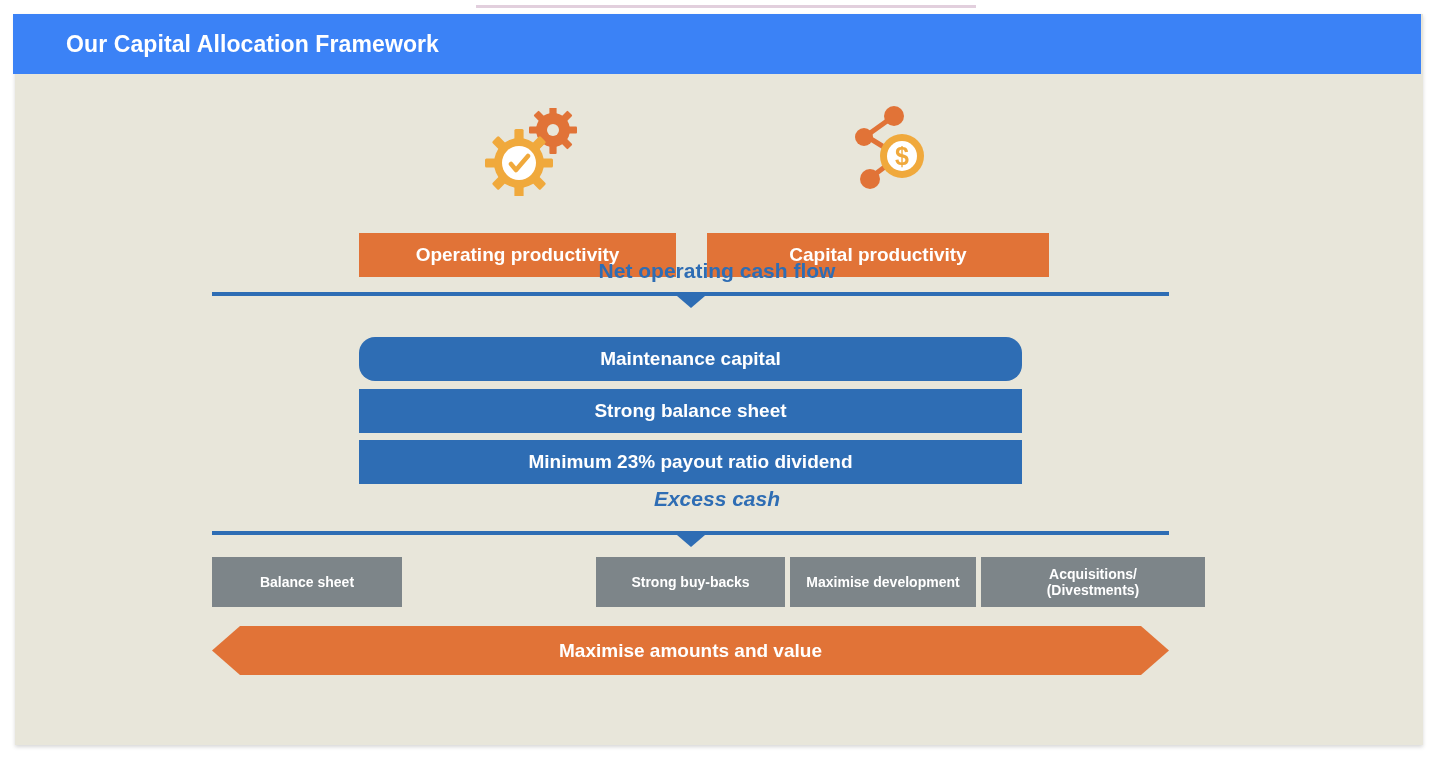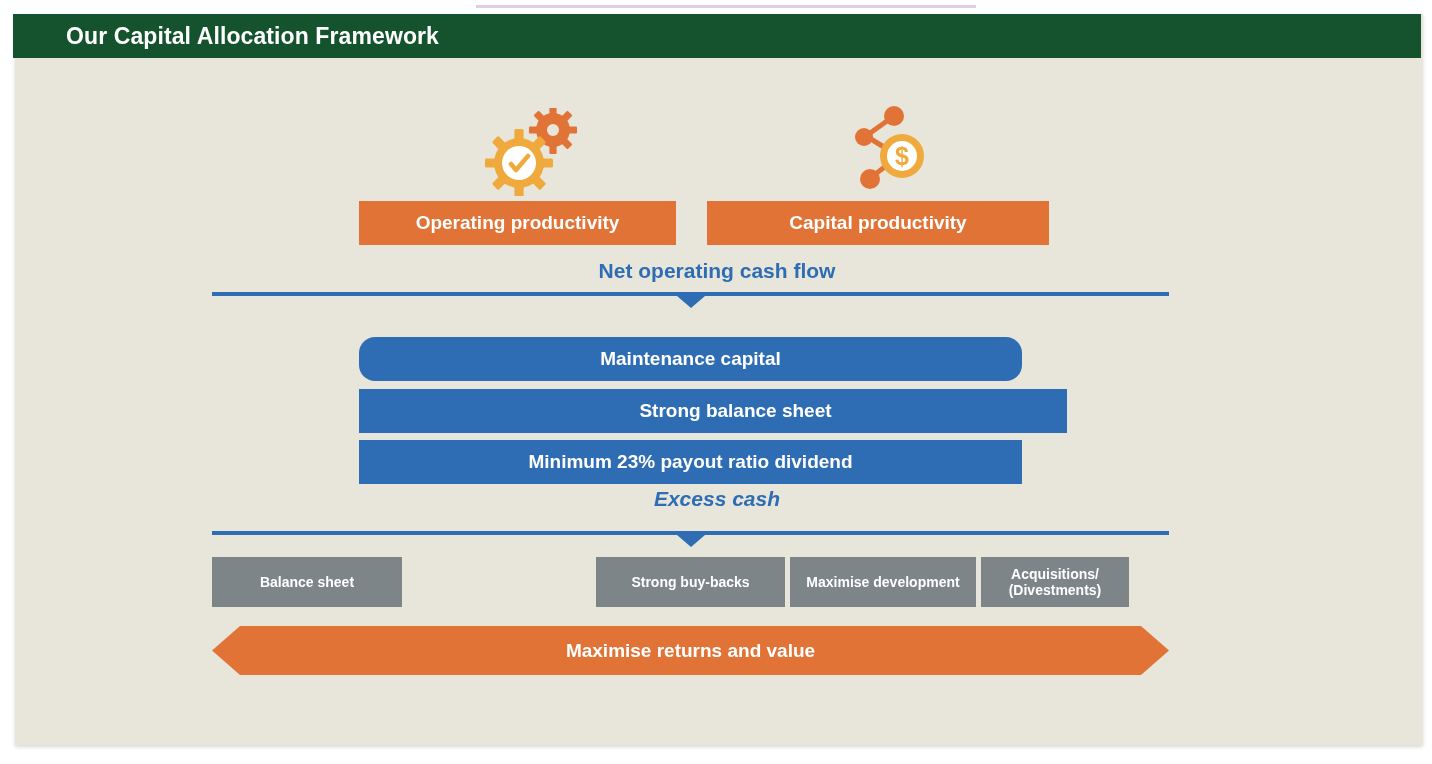--- a/index.html
+++ b/index.html
@@ -37,22 +37,22 @@
     background: #e8e6da;
     box-shadow: 0 2px 4px rgba(0,0,0,0.16);
   }
 
   
   .header-band {
     position: absolute;
     left: 13px;
     top: 14px;
     width: 1408px;
-    height: 44px;
-    background: #14532d;
+    height: 60px;
+    background: #3b82f6;
     display: flex;
     align-items: center;
   }
   .header-title {
     color: #ffffff;
     font-size: 23px;
     font-weight: bold;
     letter-spacing: 0.1px;
     padding-left: 53px;
     white-space: nowrap;
@@ -75,20 +75,21 @@
   }
 
   
   .src-box {
     position: absolute;
     height: 44px;
     background: #e17337;
     display: flex;
     align-items: center;
     justify-content: center;
+    margin-top: 32px;
   }
   .src-box span {
     color: #ffffff;
     font-size: 19px;
     font-weight: bold;
     white-space: nowrap;
   }
   #src-0 { left: 359px; top: 201px; width: 317px; }
   #src-1 { left: 707px; top: 201px; width: 342px; }
 
@@ -139,21 +140,21 @@
     align-items: center;
     justify-content: center;
   }
   .pri-bar span {
     color: #ffffff;
     font-size: 19px;
     font-weight: bold;
     white-space: nowrap;
   }
   #pri-0 { top: 337px; border-radius: 16px; }
-  #pri-1 { top: 389px; padding-left: 45px; }
+  #pri-1 { top: 389px; }
   #pri-2 { top: 440px; }
 
   
   .use-box {
     position: absolute;
     top: 557px;
     height: 50px;
     background: #7d8589;
     display: flex;
     align-items: center;
@@ -164,21 +165,21 @@
   .use-box span {
     color: #ffffff;
     font-size: 14px;
     font-weight: bold;
     padding: 0 6px;
   }
   #use-0 { left: 212px; width: 190px; }
   #use-1 { left: 406px; width: 184px; }
   #use-2 { left: 596px; width: 189px; }
   #use-3 { left: 790px; width: 186px; }
-  #use-4 { left: 981px; width: 148px; }
+  #use-4 { left: 981px; width: 224px; }
 
   
   .outcome-banner {
     position: absolute;
     left: 212px;
     top: 626px;
     width: 957px;
     height: 49px;
     background: #e17337;
     display: flex;
@@ -290,16 +291,16 @@
     <span>Strong buy-backs</span>
   </div>
   <div class="use-box" id="use-3">
     <span>Maximise development</span>
   </div>
   <div class="use-box" id="use-4">
     <span>Acquisitions/<br>(Divestments)</span>
   </div>
 
   <div class="outcome-banner">
-    <span>Maximise returns and value</span>
+    <span>Maximise amounts and value</span>
   </div>
 
 </div>
 
 </body></html>

